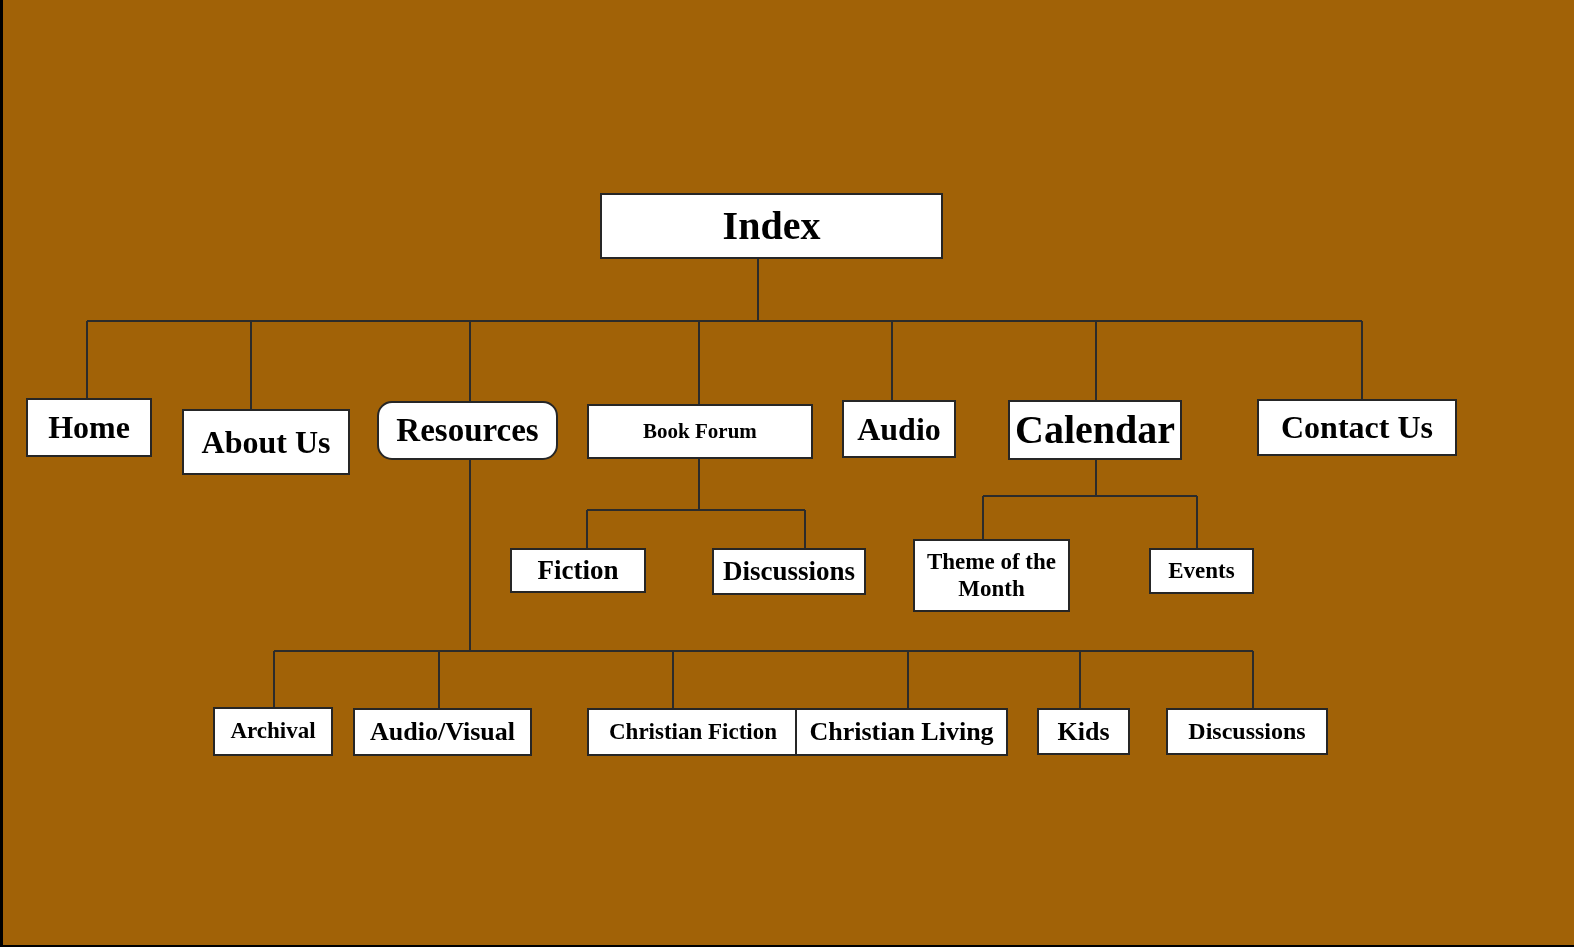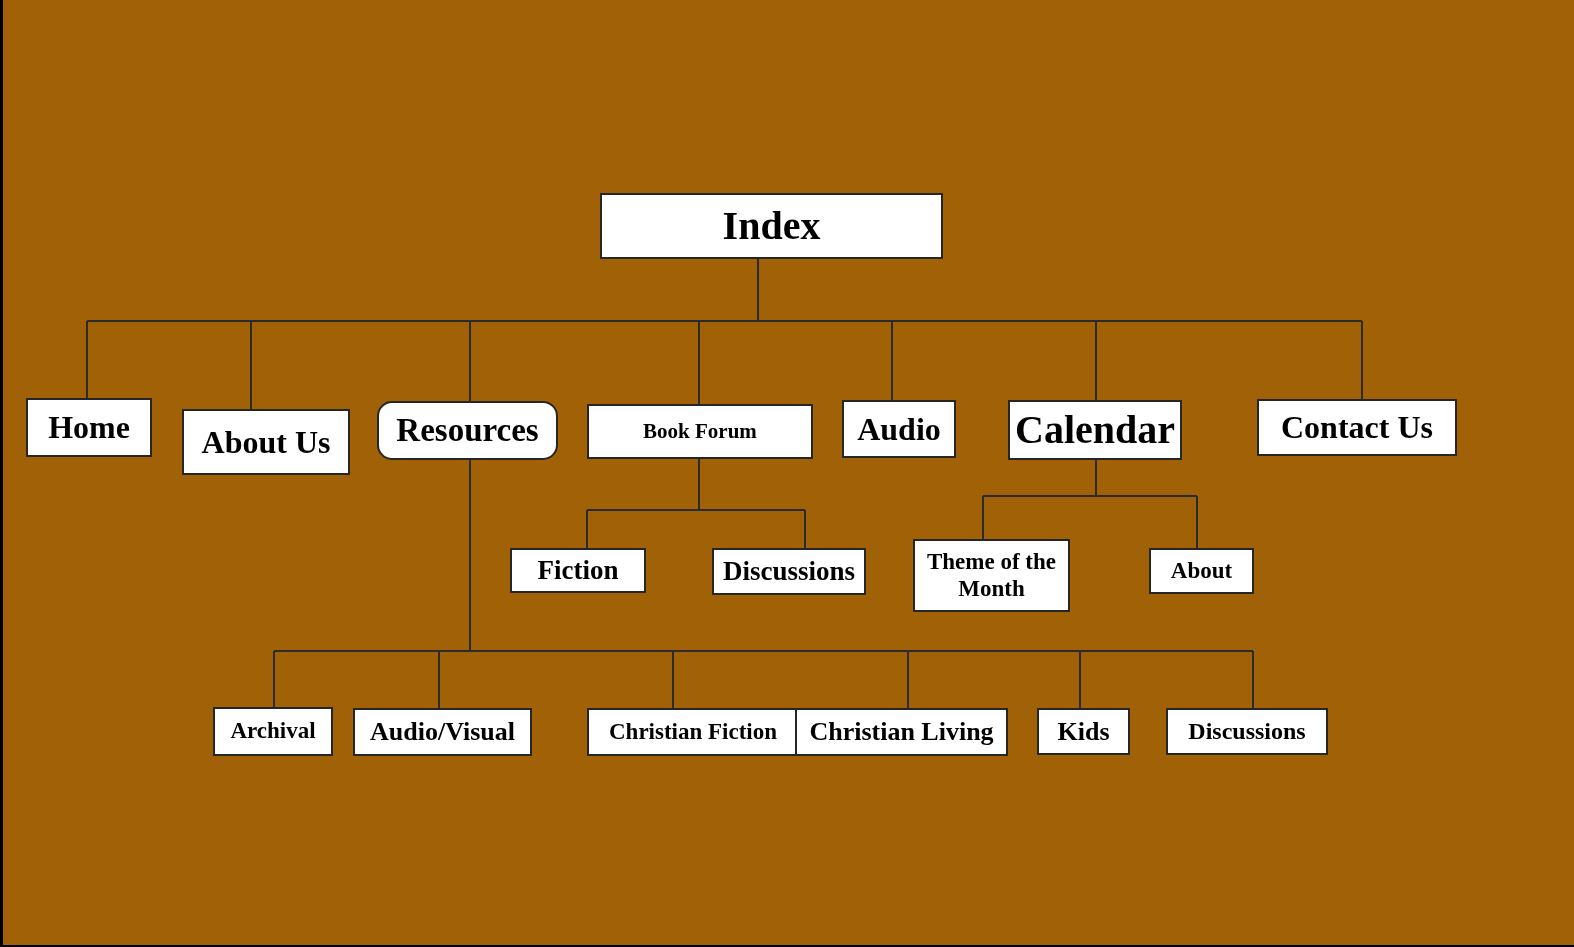--- a/index.html
+++ b/index.html
@@ -76,21 +76,21 @@
     <div class="node" style="left: 26px; top: 398px; width: 126px; height: 59px; font-size: 32px;">Home</div>
     <div class="node" style="left: 182px; top: 409px; width: 168px; height: 66px; font-size: 32px;">About Us</div>
     <div class="node" style="left: 377px; top: 401px; width: 181px; height: 59px; font-size: 33px; border-radius: 15px;">Resources</div>
     <div class="node" style="left: 587px; top: 404px; width: 226px; height: 55px; font-size: 21px;">Book Forum</div>
     <div class="node" style="left: 842px; top: 400px; width: 114px; height: 58px; font-size: 32px;">Audio</div>
     <div class="node" style="left: 1008px; top: 400px; width: 174px; height: 60px; font-size: 40px;">Calendar</div>
     <div class="node" style="left: 1257px; top: 399px; width: 200px; height: 57px; font-size: 32px;">Contact Us</div>
     <div class="node" style="left: 510px; top: 548px; width: 136px; height: 45px; font-size: 27px;">Fiction</div>
     <div class="node" style="left: 712px; top: 548px; width: 154px; height: 47px; font-size: 27px;">Discussions</div>
     <div class="node" style="left: 913px; top: 539px; width: 157px; height: 73px; font-size: 23px;">Theme of the Month</div>
-    <div class="node" style="left: 1149px; top: 548px; width: 105px; height: 46px; font-size: 23px;">About</div>
+    <div class="node" style="left: 1149px; top: 548px; width: 105px; height: 46px; font-size: 23px;">Events</div>
     <div class="node" style="left: 213px; top: 707px; width: 120px; height: 49px; font-size: 23px;">Archival</div>
     <div class="node" style="left: 353px; top: 708px; width: 179px; height: 48px; font-size: 26px;">Audio/Visual</div>
     <div class="node" style="left: 587px; top: 708px; width: 212px; height: 48px; font-size: 23px;">Christian Fiction</div>
     <div class="node" style="left: 795px; top: 708px; width: 213px; height: 48px; font-size: 26px;">Christian Living</div>
     <div class="node" style="left: 1037px; top: 708px; width: 93px; height: 47px; font-size: 26px;">Kids</div>
     <div class="node" style="left: 1166px; top: 708px; width: 162px; height: 47px; font-size: 24px;">Discussions</div>
     <div class="edge-artifact" style="left: 0px; top: 0px; width: 3px; height: 947px;"></div>
     <div class="edge-artifact" style="left: 0px; top: 945px; width: 1574px; height: 2px;"></div>
   </div>
 

